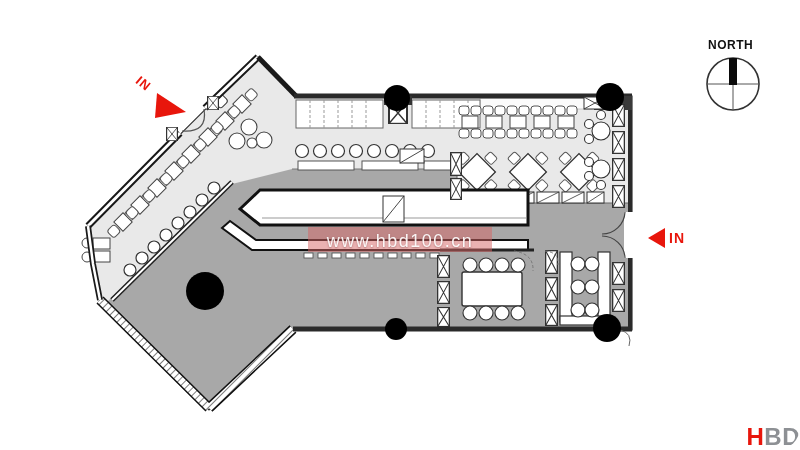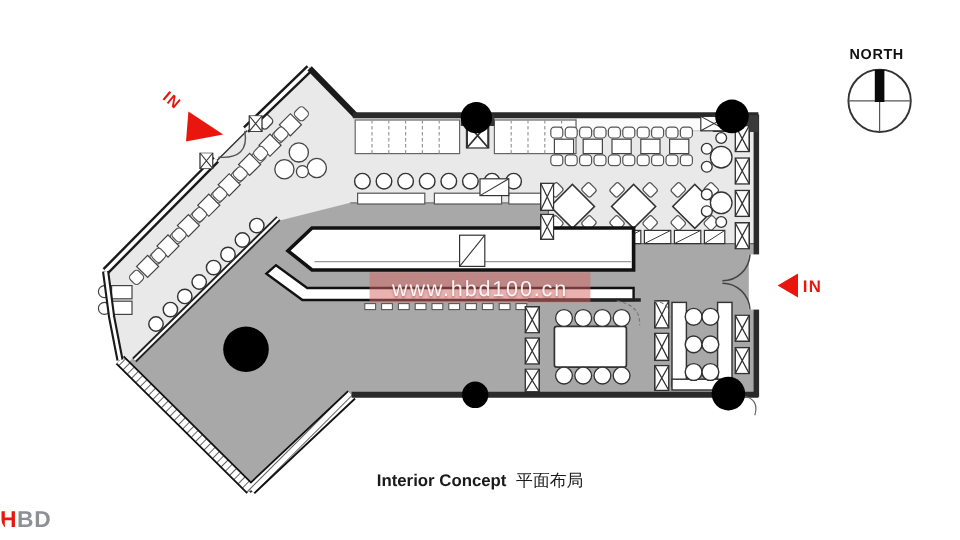--- a/index.html
+++ b/index.html
@@ -15,21 +15,21 @@
   .wm-text{left:296px;top:188px;font-size:34px;font-weight:bold;white-space:nowrap;
            color:rgba(255,255,255,0.85);text-shadow:1px 2px 3px rgba(70,70,70,0.65),0 0 1px rgba(120,120,120,.6);
            letter-spacing:1px;}
   .wm-band{left:308px;top:227px;width:184px;height:25px;background:rgba(214,99,99,0.5);
            display:flex;align-items:flex-end;justify-content:center;}
   .wm-url{font-size:18px;color:rgba(255,255,255,0.92);letter-spacing:1.5px;
           text-shadow:0 1px 2px rgba(120,60,60,.5);white-space:nowrap;}
   .caption{left:0;top:392px;width:800px;text-align:center;color:#1a1a1a;}
   .caption .en{font-size:14px;font-weight:bold;}
   .caption .zh{font-size:14px;font-family:"Liberation Serif",serif;margin-left:8px;}
-  .logo{left:0;top:423px;width:800px;text-align:left;font-size:19px;font-weight:bold;letter-spacing:.5px;}
+  .logo{left:0;top:423px;width:800px;text-align:right;font-size:24px;font-weight:bold;letter-spacing:.5px;}
   .logo .h{color:#e8160c;}
   .logo .bd{color:#8d9094;}
 </style>
 </head>
 <body>
 
 <div class="stage">
 
 <svg width="800" height="450" viewBox="0 0 800 450">
   <defs>
@@ -321,21 +321,18 @@
 </svg>
 
 <div class="ov north-label">NORTH</div>
 <div class="ov in-left">IN</div>
 <div class="ov in-right">IN</div>
 
 <div class="ov wm-band">
   <span class="wm-url">www.hbd100.cn</span>
 </div>
 
-<div class="ov caption">
-  <span class="en">Interior Concept</span><span class="zh">平面布局</span>
-</div>
 
 <div class="ov logo">
   <span class="h">H</span><span class="bd">BD</span>
 </div>
 
 </div>
 
 </body></html>

